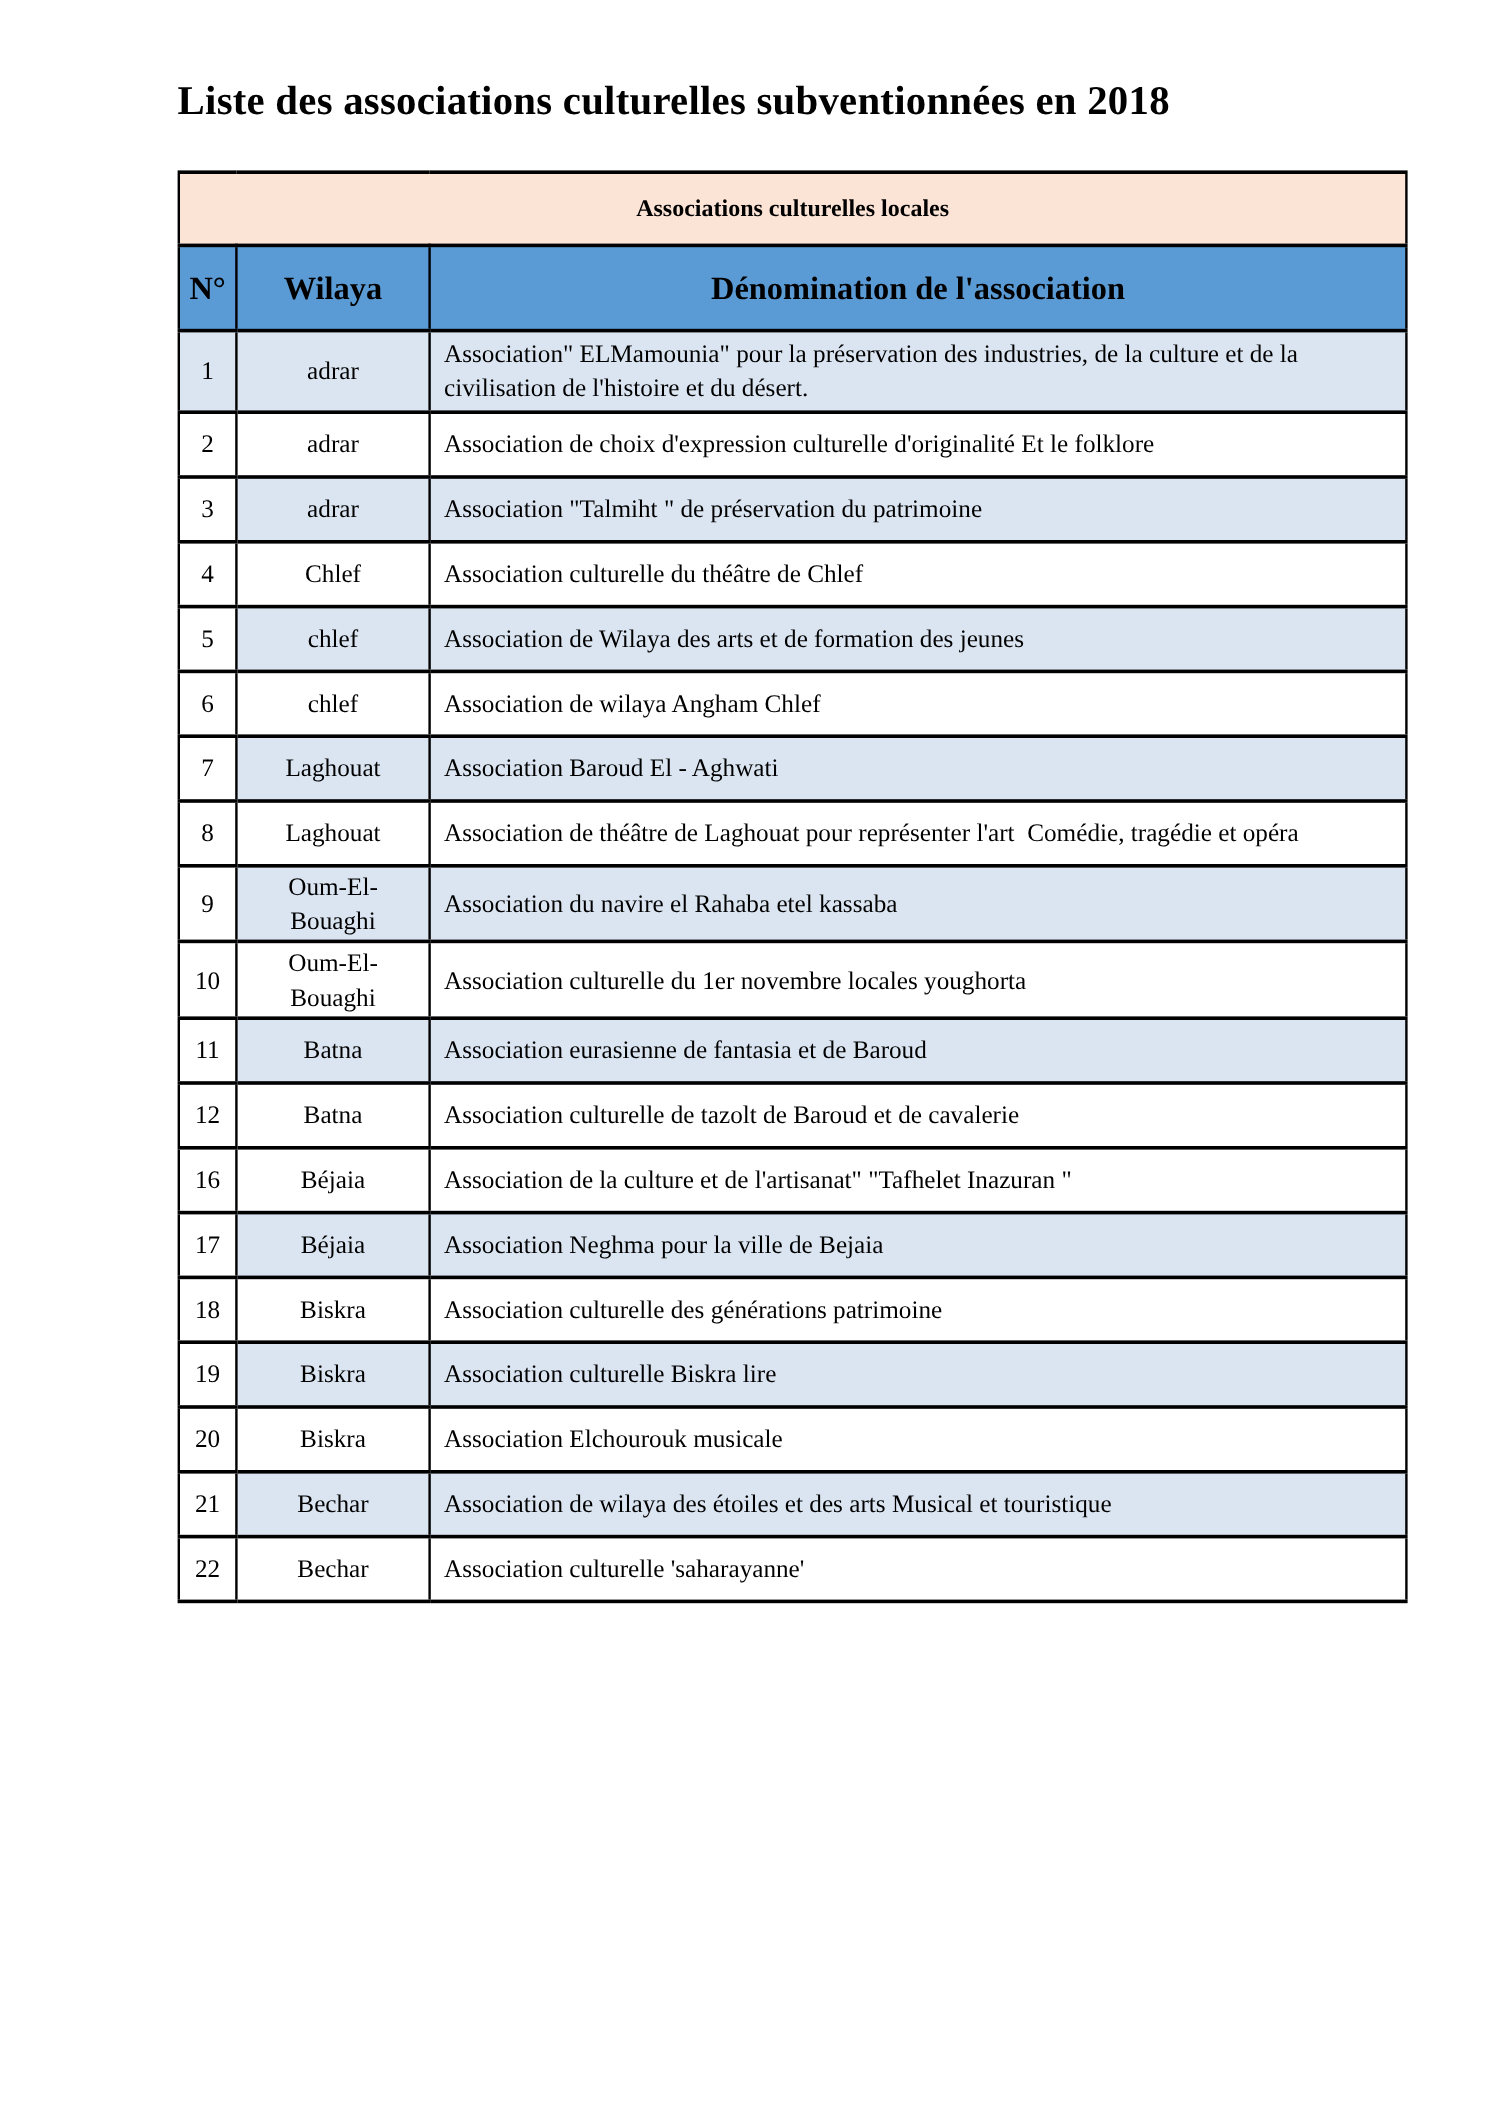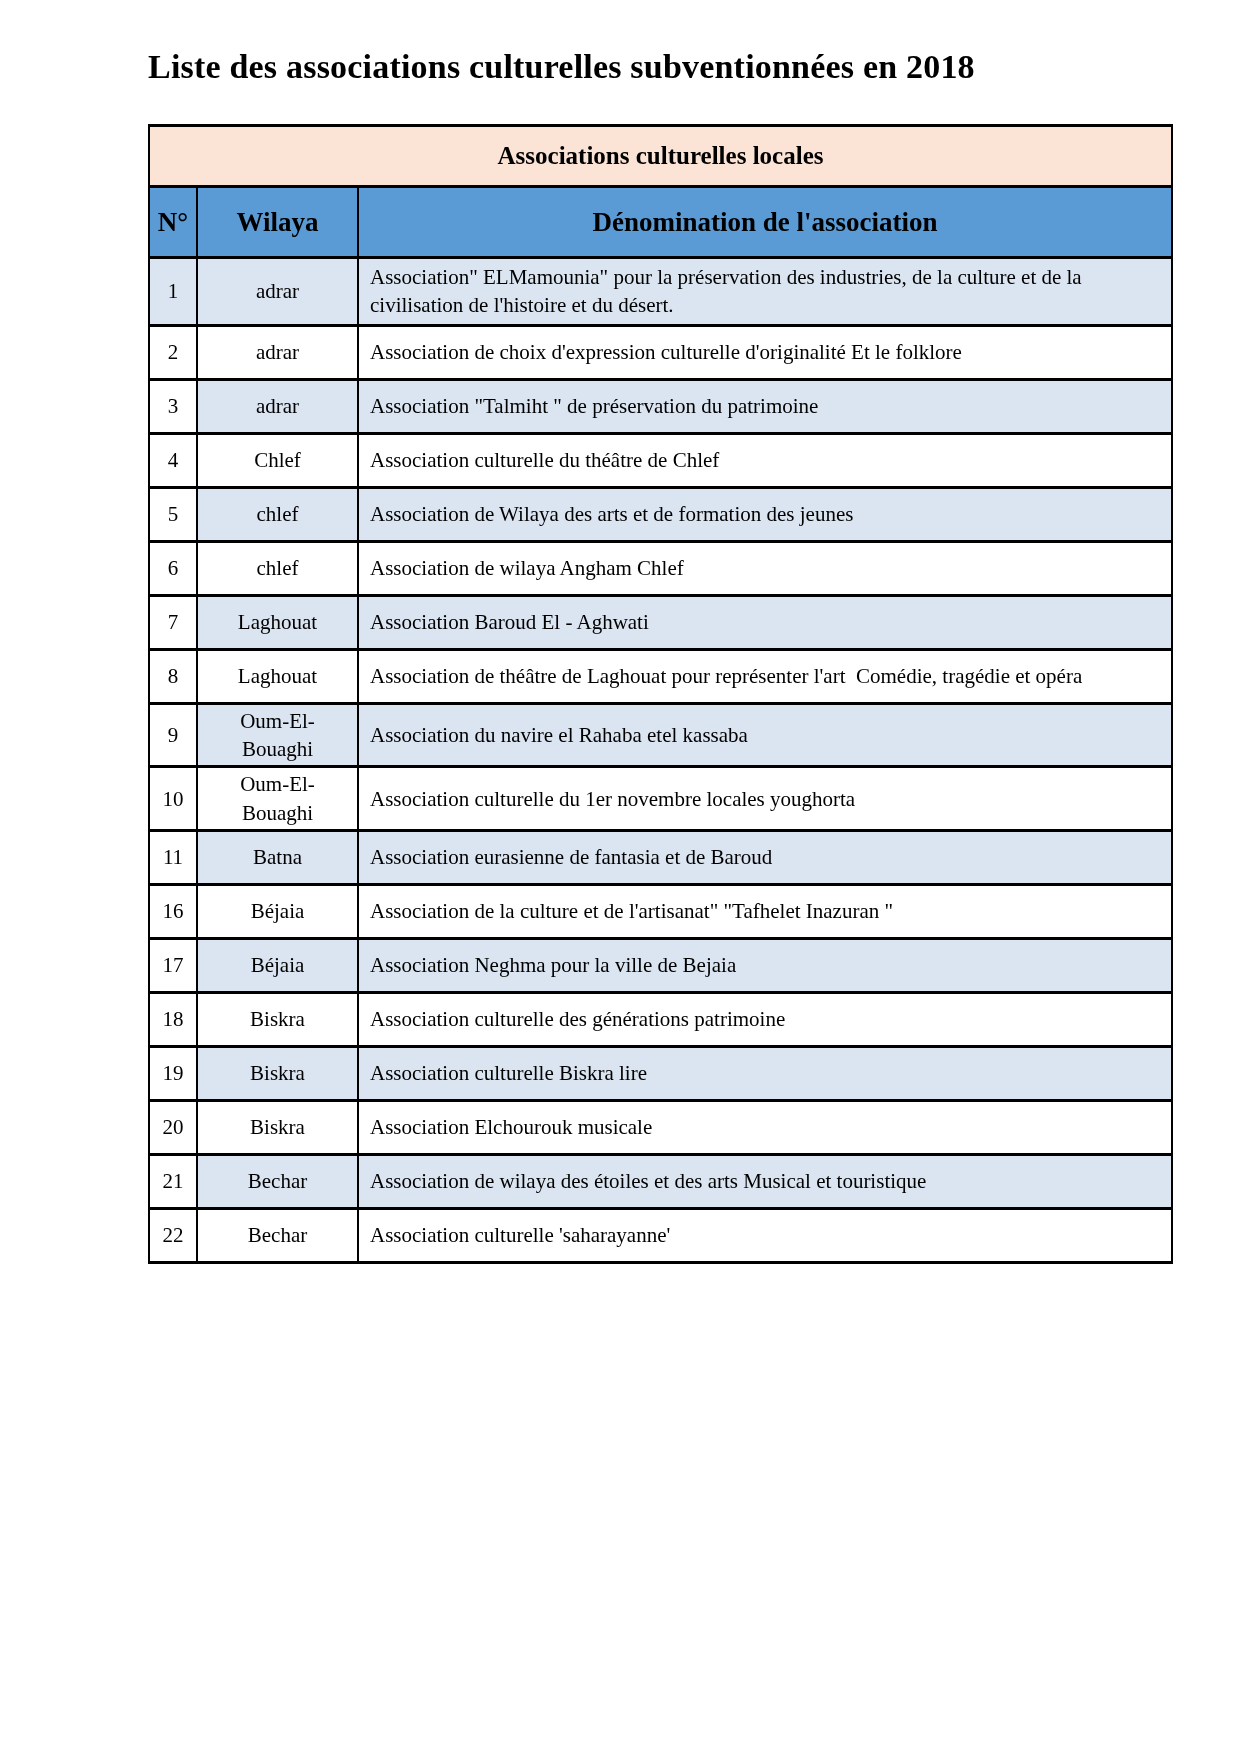--- a/index.html
+++ b/index.html
@@ -7,21 +7,21 @@
     padding: 0;
     width: 1240px;
     height: 1754px;
     background: #ffffff;
     font-family: "Liberation Serif", serif;
   }
   .page {
     box-sizing: border-box;
     width: 1240px;
     height: 1304px;
-    padding: 48px 0 0 148px;
+    padding: 66px 0 0 148px;
   }
   .title {
     margin: 0 0 38px 0;
     font-size: 34px;
     font-weight: bold;
     color: var(--title-text, #000);
     letter-spacing: 0.2px;
   }
   table.assoc-table {
     border-collapse: collapse;
@@ -35,21 +35,21 @@
     border: 2px solid var(--border, #000);
     border-top-width: 3px;
     border-bottom-width: 3px;
     box-sizing: border-box;
     vertical-align: middle;
     color: var(--body-text, #000);
   }
   tr.caption-row th {
     height: 61px;
     background: var(--caption-bg, #fbe3d5);
-    font-size: 25px;
+    font-size: 20px;
     font-weight: bold;
     text-align: center;
   }
   tr.header-row th {
     height: 71px;
     background: var(--header-bg, #5b9bd5);
     font-size: 27px;
     font-weight: bold;
     text-align: center;
   }
@@ -135,20 +135,25 @@
     <td class="num-cell">10</td>
     <td class="wilaya-cell">Oum-El-Bouaghi</td>
     <td class="denom-cell">Association culturelle du 1er novembre locales youghorta</td>
   </tr>
         <tr class="shaded">
     <td class="num-cell">11</td>
     <td class="wilaya-cell">Batna</td>
     <td class="denom-cell">Association eurasienne de fantasia et de Baroud</td>
   </tr>
         <tr>
+    <td class="num-cell">12</td>
+    <td class="wilaya-cell">Batna</td>
+    <td class="denom-cell">Association culturelle de tazolt de Baroud et de cavalerie</td>
+  </tr>
+        <tr>
     <td class="num-cell">16</td>
     <td class="wilaya-cell">Béjaia</td>
     <td class="denom-cell">Association de la culture et de l'artisanat" "Tafhelet Inazuran "</td>
   </tr>
         <tr class="shaded">
     <td class="num-cell">17</td>
     <td class="wilaya-cell">Béjaia</td>
     <td class="denom-cell">Association Neghma pour la ville de Bejaia</td>
   </tr>
         <tr>

